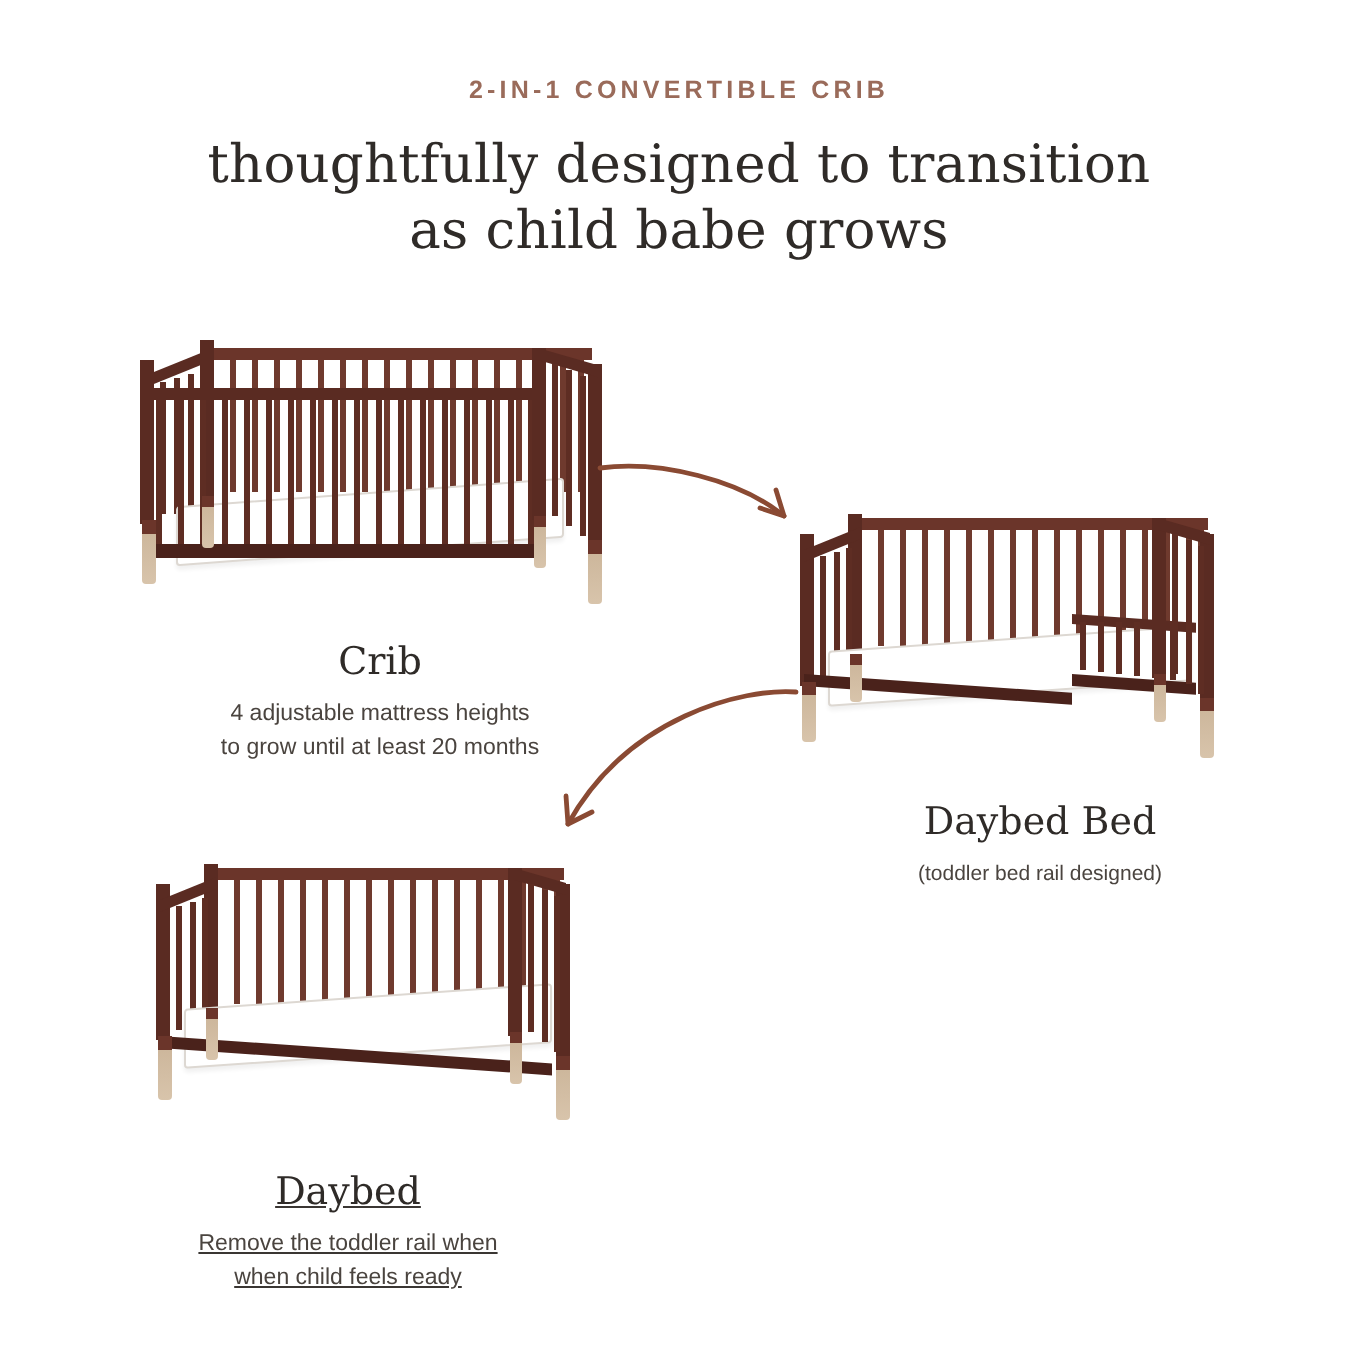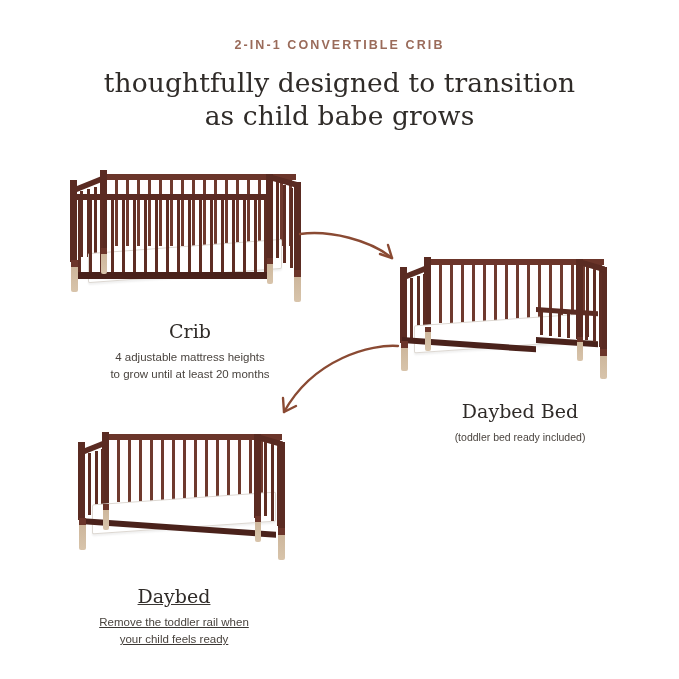--- a/index.html
+++ b/index.html
@@ -321,24 +321,24 @@
   <div class="caption" id="cap-crib">
     <div class="title">Crib</div>
     <div class="desc">
       <span>4 adjustable mattress heights</span><br>
       <span>to grow until at least 20 months</span>
     </div>
   </div>
 
   <div class="caption" id="cap-toddler">
     <div class="title">Daybed Bed</div>
-    <div class="note">(toddler bed ready included)</div>
+    <div class="note">(toddler bed rail designed)</div>
   </div>
 
   <div class="caption" id="cap-daybed">
     <div class="title">Daybed</div>
     <div class="desc">
       <span>Remove the toddler rail when</span><br>
-      <span>your child feels ready</span>
+      <span>when child feels ready</span>
     </div>
   </div>
 
 </div>
 
 </body></html>

